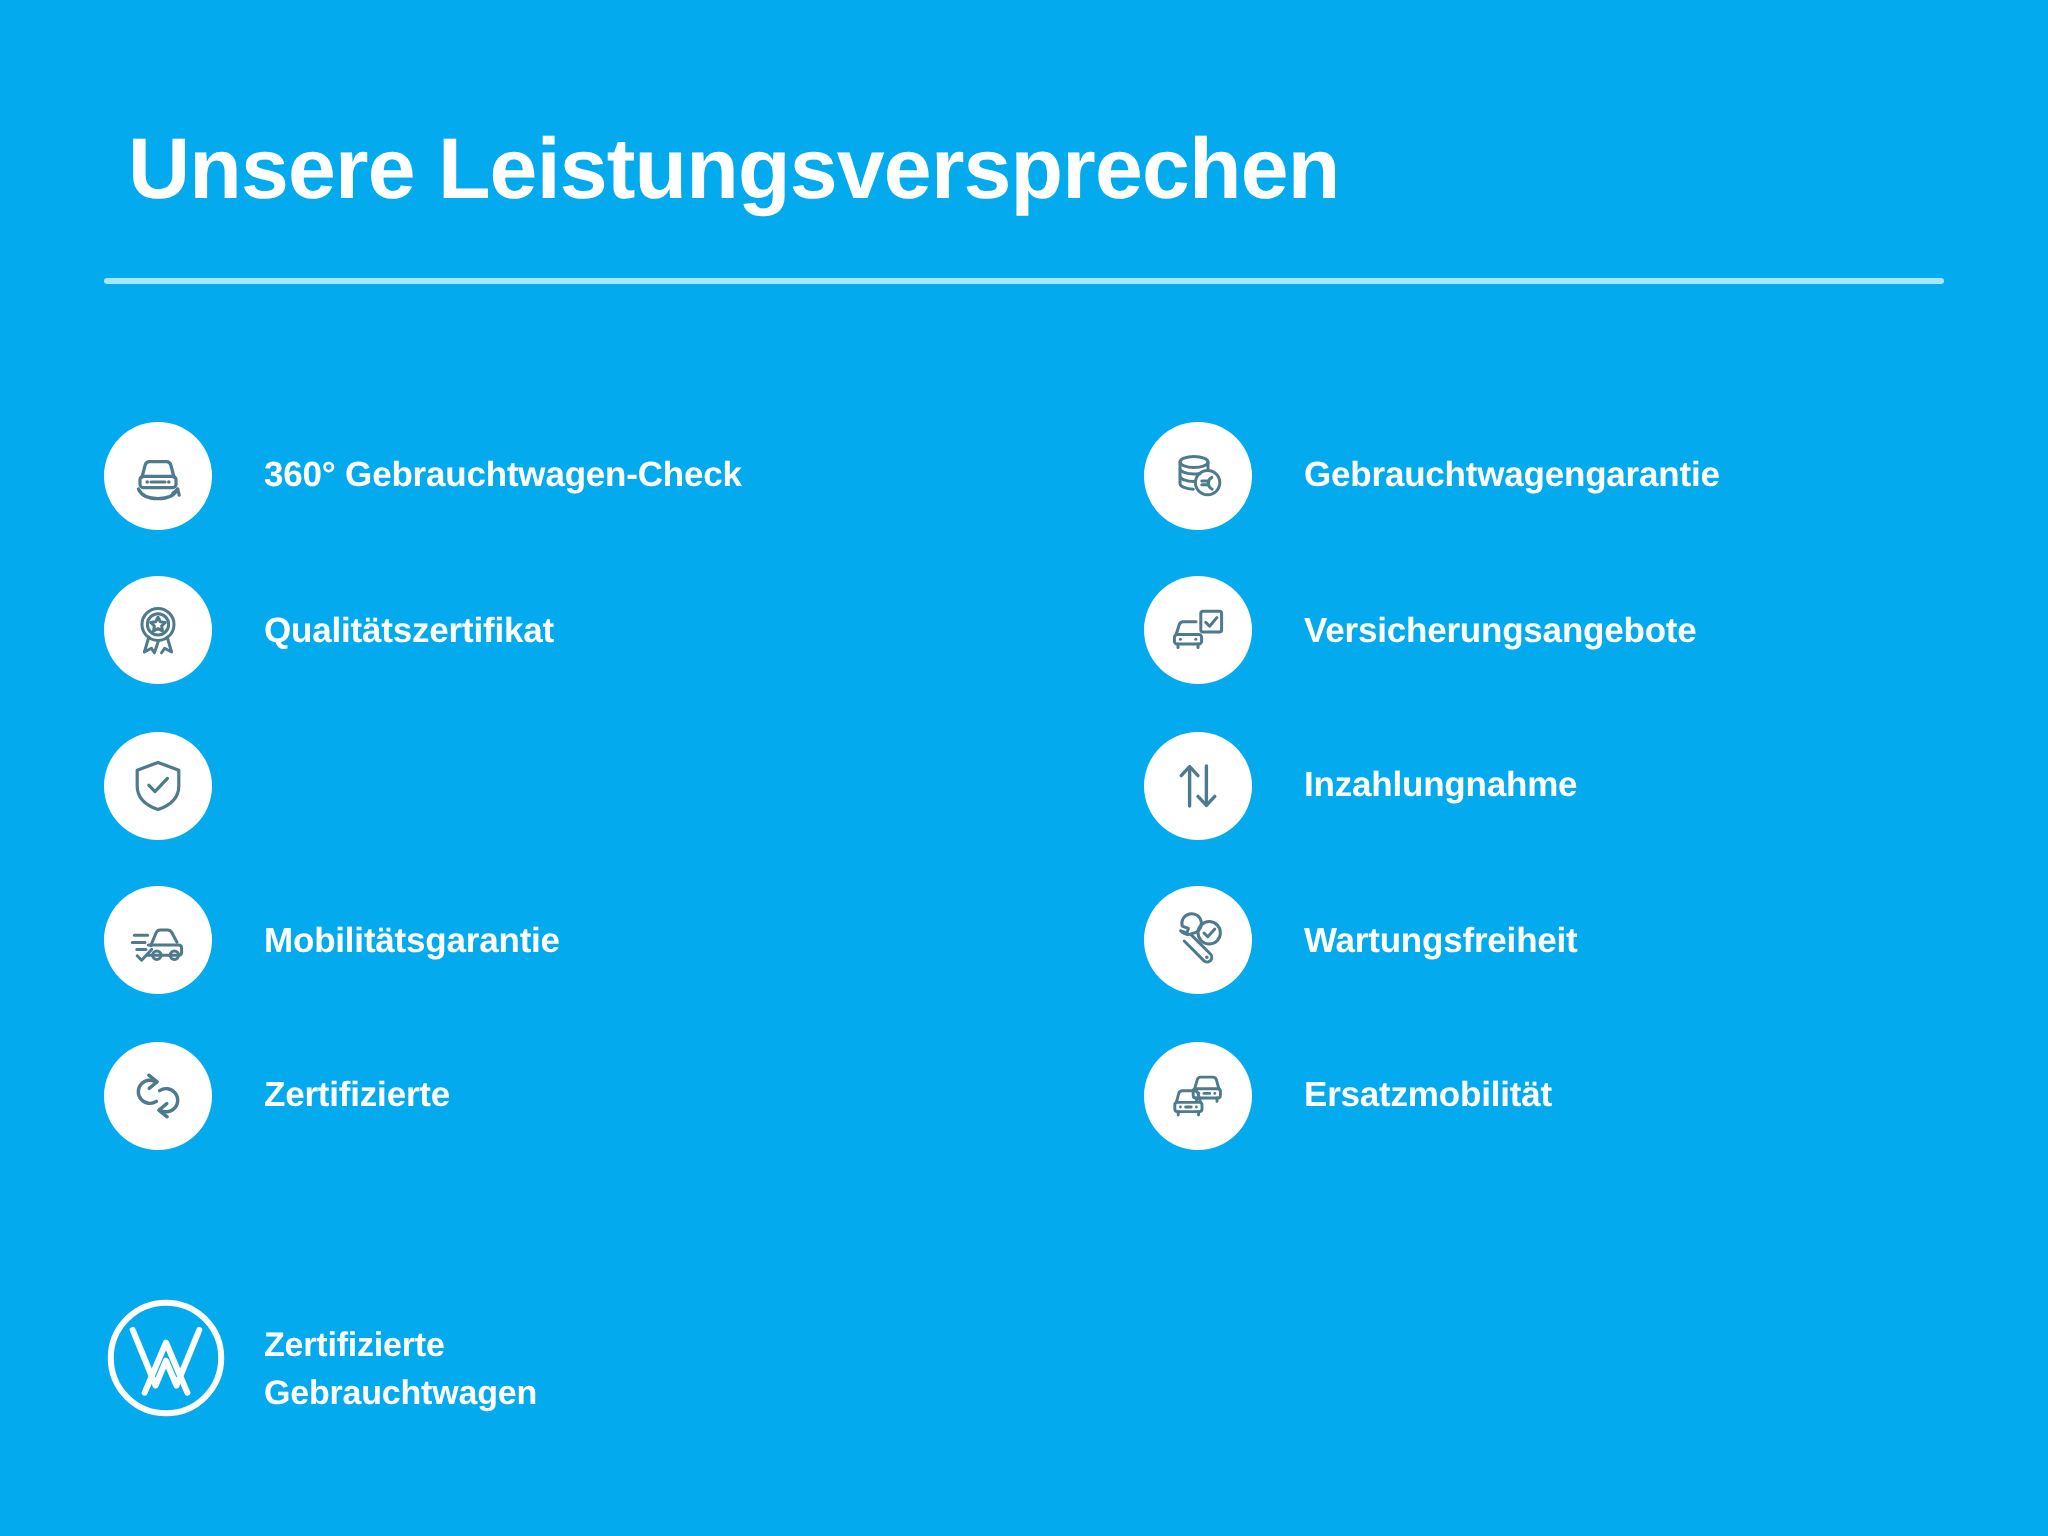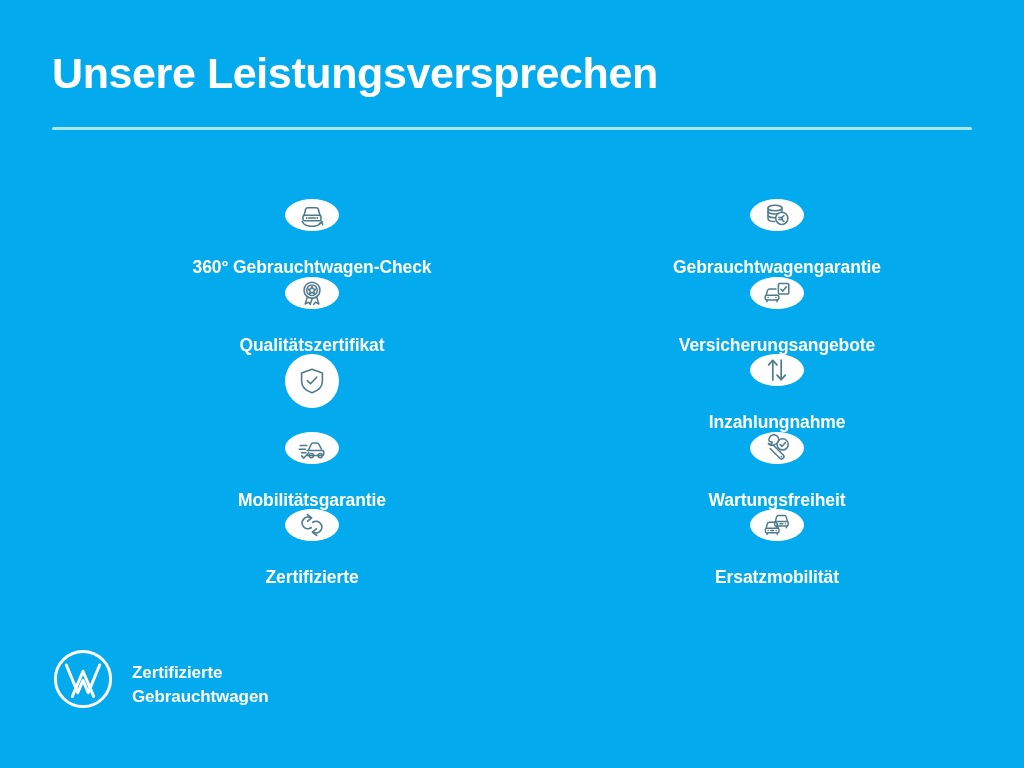--- a/index.html
+++ b/index.html
@@ -28,21 +28,21 @@
     left: 52px;
     top: 50px;
     width: 920px;
   }
   .page-title {
     font-size: 43px;
     font-weight: bold;
     color: #FFFFFF;
     letter-spacing: -0.4px;
     line-height: 1.1;
-    margin: 0;
+    margin: 12px;
     white-space: nowrap;
   }
   .title-divider {
     margin-top: 30px;
     width: 920px;
     height: 3px;
     background: #A8E8F5;
     border-radius: 2px;
   }
 
@@ -53,21 +53,20 @@
     top: 199px;
     width: 930px;
     display: grid;
     grid-template-columns: 520px 410px;
     grid-auto-rows: 77.5px;
   }
   .benefit {
     display: flex;
     align-items: center;
     gap: 26px;
-    flex-direction: column;
   }
   .benefit-icon {
     width: 54px;
     height: 54px;
     min-width: 54px;
     border-radius: 50%;
     background: #FFFFFF;
     display: flex;
     align-items: center;
     justify-content: center;

